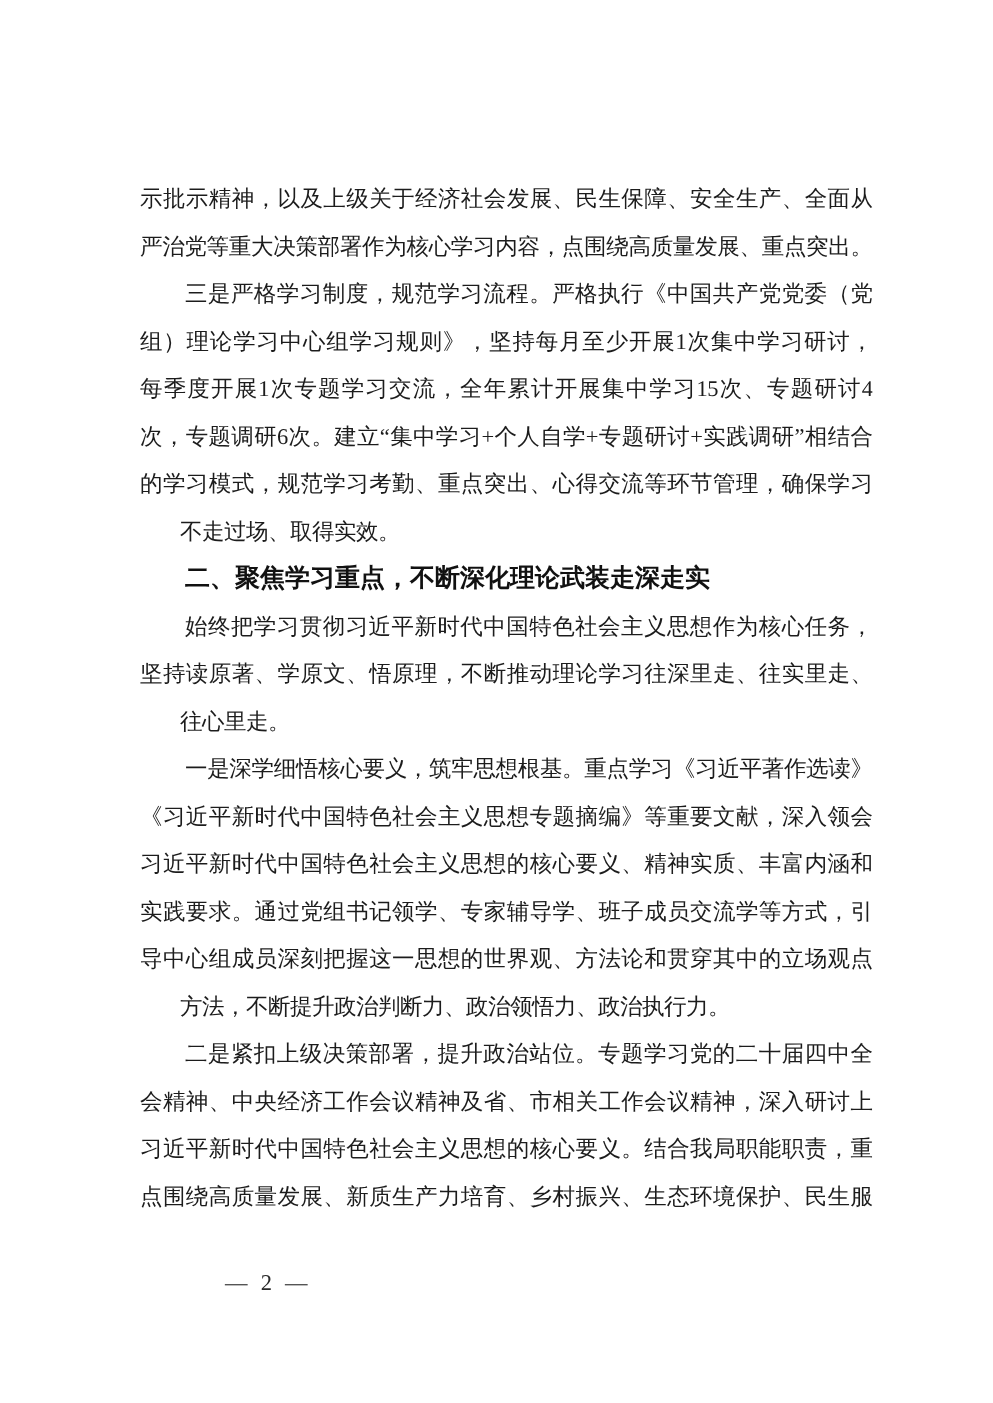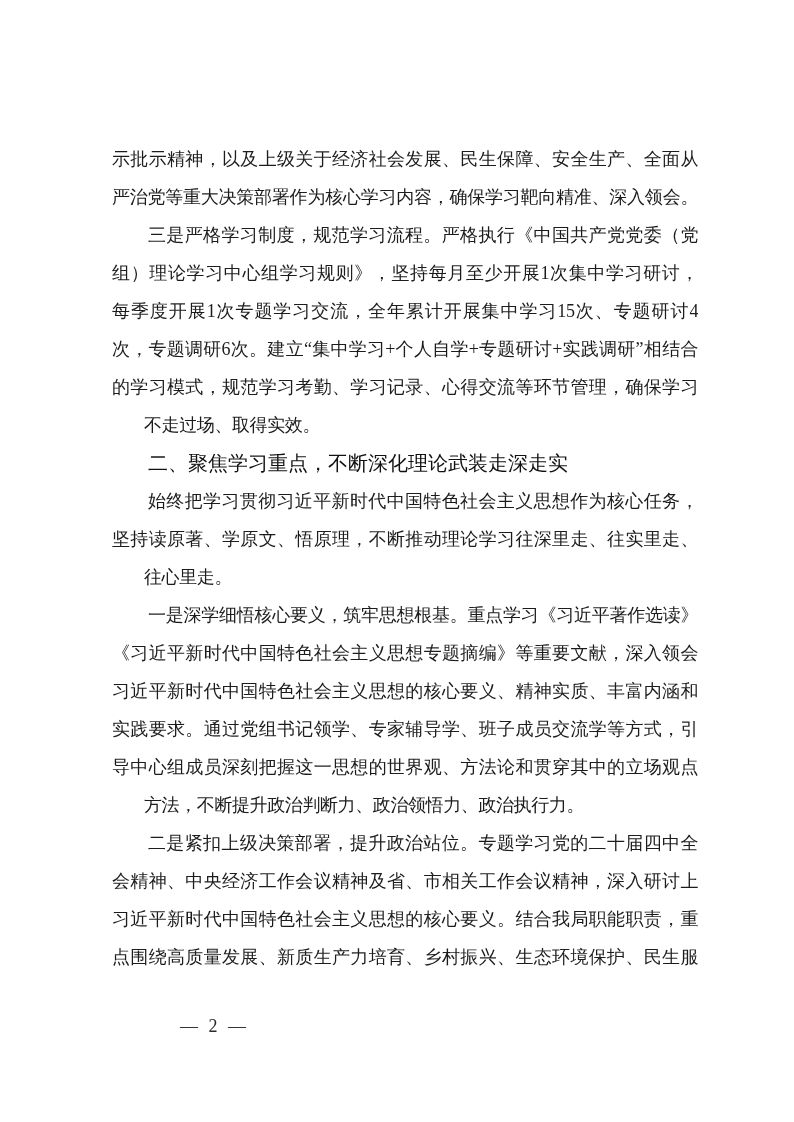--- a/index.html
+++ b/index.html
@@ -33,21 +33,21 @@
   }
   .line.end {
     text-align-last: left;
     margin-left: 32px;
   }
   .line.indent {
     text-indent: 36px;
   }
   .line.heading {
     font-family: "Liberation Sans", "DejaVu Sans", sans-serif;
-    font-weight: 400;
+    font-weight: 700;
     font-size: 20px;
     letter-spacing: 0;
     text-align: left;
     text-align-last: left;
     color: #111111;
   }
   .footer {
     position: absolute;
     left: 180px;
     top: 1016px;
@@ -56,26 +56,26 @@
     color: #2a2a2a;
     font-family: "Liberation Serif", "DejaVu Serif", serif;
   }
 </style>
 </head>
 <body>
 
 <div class="page">
   <div class="content">
     <div class="line fill">示批示精神，以及上级关于经济社会发展、民生保障、安全生产、全面从</div>
-    <div class="line fill">严治党等重大决策部署作为核心学习内容，确保学习靶向精准、深入领会。</div>
+    <div class="line fill">严治党等重大决策部署作为核心学习内容，点围绕高质量发展、重点突出。</div>
     <div class="line fill indent">三是严格学习制度，规范学习流程。严格执行《中国共产党党委（党</div>
     <div class="line fill">组）理论学习中心组学习规则》，坚持每月至少开展1次集中学习研讨，</div>
     <div class="line fill">每季度开展1次专题学习交流，全年累计开展集中学习15次、专题研讨4</div>
     <div class="line fill">次，专题调研6次。建立“集中学习+个人自学+专题研讨+实践调研”相结合</div>
-    <div class="line fill">的学习模式，规范学习考勤、学习记录、心得交流等环节管理，确保学习</div>
+    <div class="line fill">的学习模式，规范学习考勤、重点突出、心得交流等环节管理，确保学习</div>
     <div class="line end">不走过场、取得实效。</div>
     <div class="line heading indent">二、聚焦学习重点，不断深化理论武装走深走实</div>
     <div class="line fill indent">始终把学习贯彻习近平新时代中国特色社会主义思想作为核心任务，</div>
     <div class="line fill">坚持读原著、学原文、悟原理，不断推动理论学习往深里走、往实里走、</div>
     <div class="line end">往心里走。</div>
     <div class="line fill indent">一是深学细悟核心要义，筑牢思想根基。重点学习《习近平著作选读》</div>
     <div class="line fill">《习近平新时代中国特色社会主义思想专题摘编》等重要文献，深入领会</div>
     <div class="line fill">习近平新时代中国特色社会主义思想的核心要义、精神实质、丰富内涵和</div>
     <div class="line fill">实践要求。通过党组书记领学、专家辅导学、班子成员交流学等方式，引</div>
     <div class="line fill">导中心组成员深刻把握这一思想的世界观、方法论和贯穿其中的立场观点</div>

